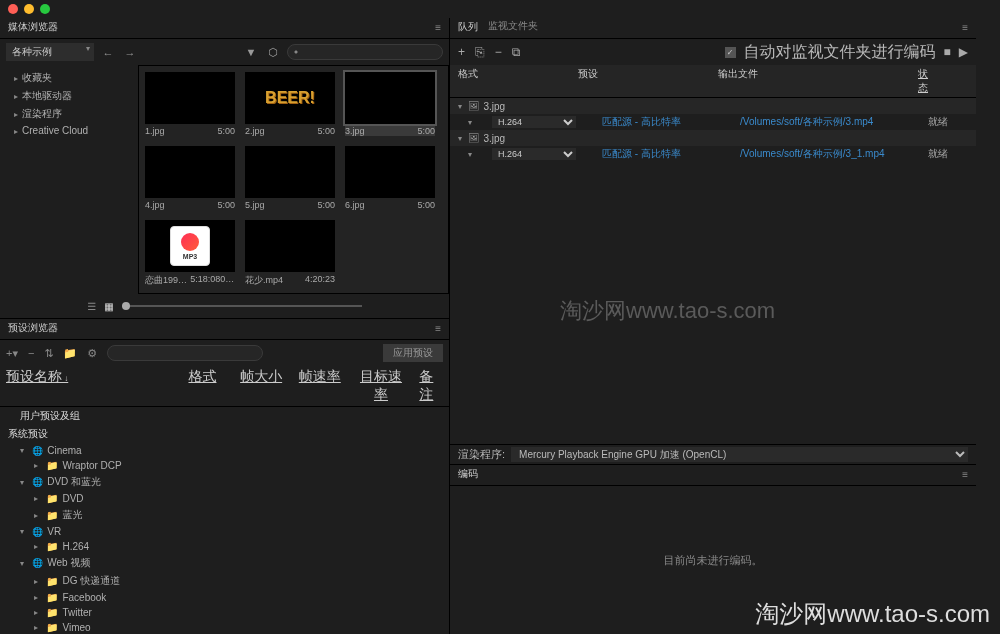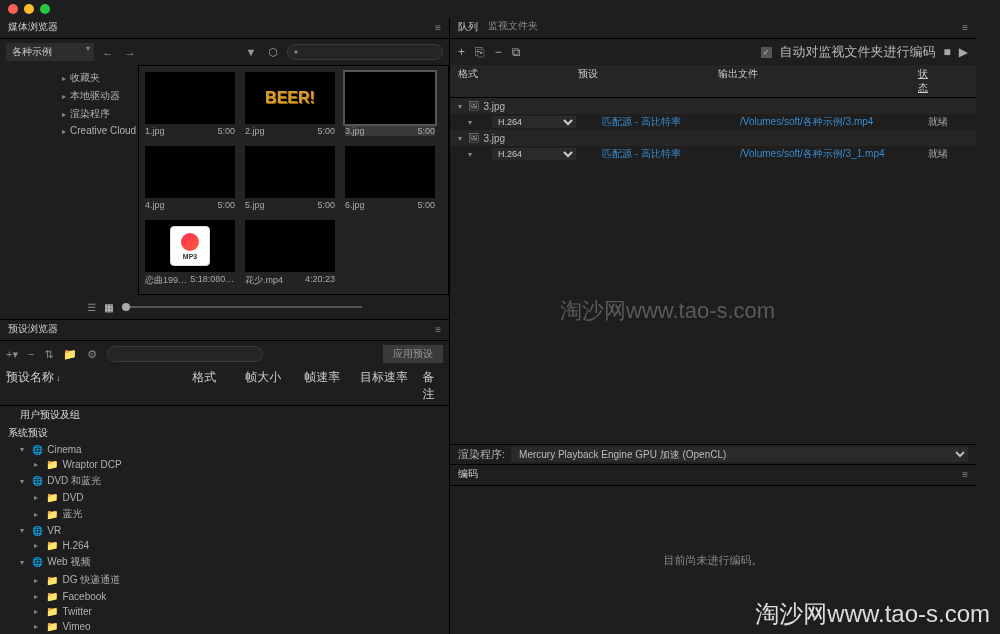--- a/index.html
+++ b/index.html
@@ -19,21 +19,21 @@
 .sep-line { height:1px; background:#000; }
 
 
 .mb-top { display:flex; flex-direction:column; height:360px; }
 .mb-toolbar { display:flex; align-items:center; height:26px; padding:0 6px; gap:6px; }
 .mb-select { background:#2d2d2d; color:#ccc; border:none; font-size:10px; padding:2px 14px 2px 6px; width:88px; position:relative;}
 .mb-toolbar .ico { width:16px; text-align:center; color:#999; cursor:pointer; }
 .mb-search { background:#262626; border:1px solid #3a3a3a; border-radius:9px; height:16px; padding:0 6px 0 16px; color:#ccc; font-size:10px; flex:0 0 110px; }
 .mb-body { display:flex; flex:1; min-height:0; }
 .mb-tree { width:138px; padding:4px 0; font-size:10px; color:#b0b0b0; overflow:hidden;}
-.mb-tree div { padding:2px 0 2px 14px; cursor:pointer;margin-left:48px;}
+.mb-tree div { padding:2px 0 2px 14px; cursor:pointer;}
 .mb-tree .car::before { content:"▸"; font-size:8px; margin-right:4px; color:#888;}
 .mb-grid { flex:1; border:1px solid #000; padding:6px; display:flex; flex-wrap:wrap; align-content:flex-start; gap:10px 10px; overflow:hidden; background:#232323;}
 .thumb { width:90px; }
 .thumb .img { width:90px; height:52px; background:#000; position:relative; overflow:hidden; display:flex; align-items:center; justify-content:center;}
 .thumb.sel .img { outline:2px solid #555; }
 .thumb .cap { display:flex; justify-content:space-between; font-size:9px; padding-top:2px; color:#aaa; white-space:nowrap;}
 .thumb .cap span { overflow:hidden; text-overflow:ellipsis;}
 .mb-footer { height:24px; display:flex; align-items:center; padding:0 8px; gap:8px; justify-content:center;}
 .view-ico { color:#888; font-size:10px;}
 .zoom-slider { width:240px; height:2px; background:#555; position:relative; }
@@ -51,21 +51,21 @@
 .tn7 .mp3ico{width:40px;height:40px;background:#fff;border:1px solid #ddd;border-radius:4px;display:flex;flex-direction:column;align-items:center;justify-content:center;}
 .tn7 .circ{width:18px;height:18px;border-radius:50%;background:linear-gradient(135deg,#ff2d55,#ff5e3a);margin-bottom:2px;}
 .tn7 .lbl{font-size:7px;color:#333;font-weight:bold;}
 .tn8{background:#0a0a0a;}
 
 
 .pb { flex:1; display:flex; flex-direction:column; border-top:1px solid #000;}
 .pb-toolbar { height:26px; display:flex; align-items:center; padding:0 6px; gap:10px;}
 .pb-toolbar .ico{color:#888; font-size:11px; cursor:pointer;}
 .pb-apply { margin-left:auto; background:#3a3a3a; color:#999; font-size:10px; padding:2px 10px; border:none;}
-.pb-head { display:flex; font-size:12px; color:#ccc; padding:2px 6px; gap:13px;}
+.pb-head { display:flex; font-size:14px; color:#ccc; padding:2px 6px; gap:13px;text-decoration:underline;}
 .pb-head .c1{width:190px;} .pb-head .c2{width:54px;text-align:center;} .pb-head .c3{width:54px;text-align:center;} .pb-head .c4{width:54px;text-align:center;} .pb-head .c5{width:60px;text-align:center;}
 .pb-head .c1::after{content:" ↓"; font-size:8px;}
 .pb-tree { flex:1; overflow:hidden; font-size:10px; color:#b0b0b0;}
 .pb-row { padding:2px 0 2px 8px; display:flex; align-items:center; gap:4px; cursor:pointer;}
 .pb-row.hdr{color:#ddd;}
 .caret{display:inline-block;width:8px;font-size:8px;color:#888;}
 .caret.open::before{content:"▾";}
 .caret.closed::before{content:"▸";}
 .folder-ico{color:#aaa;font-size:10px;}
 .globe-ico{color:#bbb;font-size:9px;}
@@ -312,21 +312,21 @@
         <span class="panel-menu">≡</span>
       </div>
       <div class="sep-line"></div>
       <div class="q-toolbar">
         <span class="ico">+</span>
         <span class="ico">⎘</span>
         <span class="ico">−</span>
         <span class="ico">⧉</span>
         <div class="right">
           <span class="chk">✓</span>
-          <span style="font-size:13px;">自动对监视文件夹进行编码</span>
+          <span style="font-size:16px;">自动对监视文件夹进行编码</span>
           <span class="ico stop">■</span>
           <span class="ico play">▶</span>
         </div>
       </div>
       <div class="q-head">
         <span class="qc1">格式</span>
         <span class="qc2">预设</span>
         <span class="qc3">输出文件</span>
         <span class="qc4" style="text-align:right;padding-right:40px;">状态</span>
       </div>

